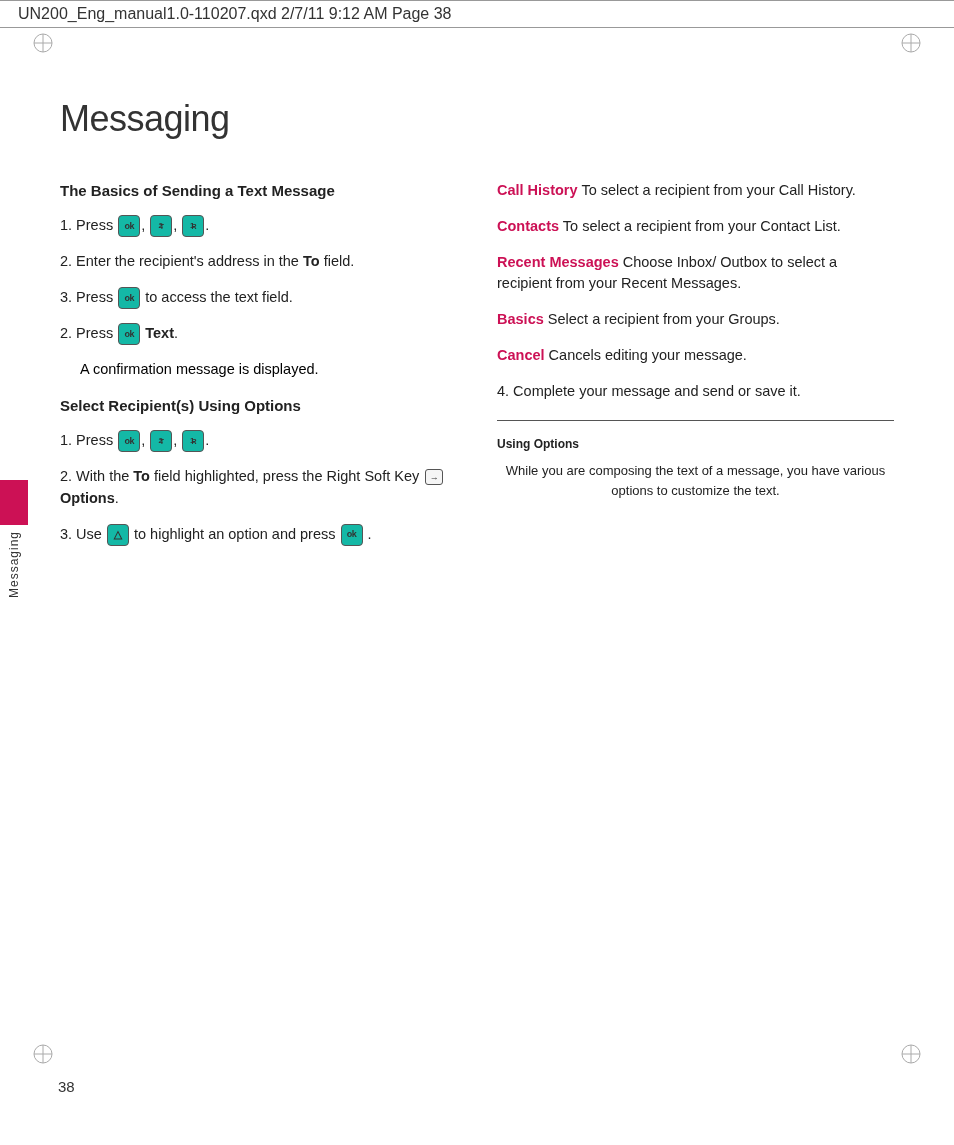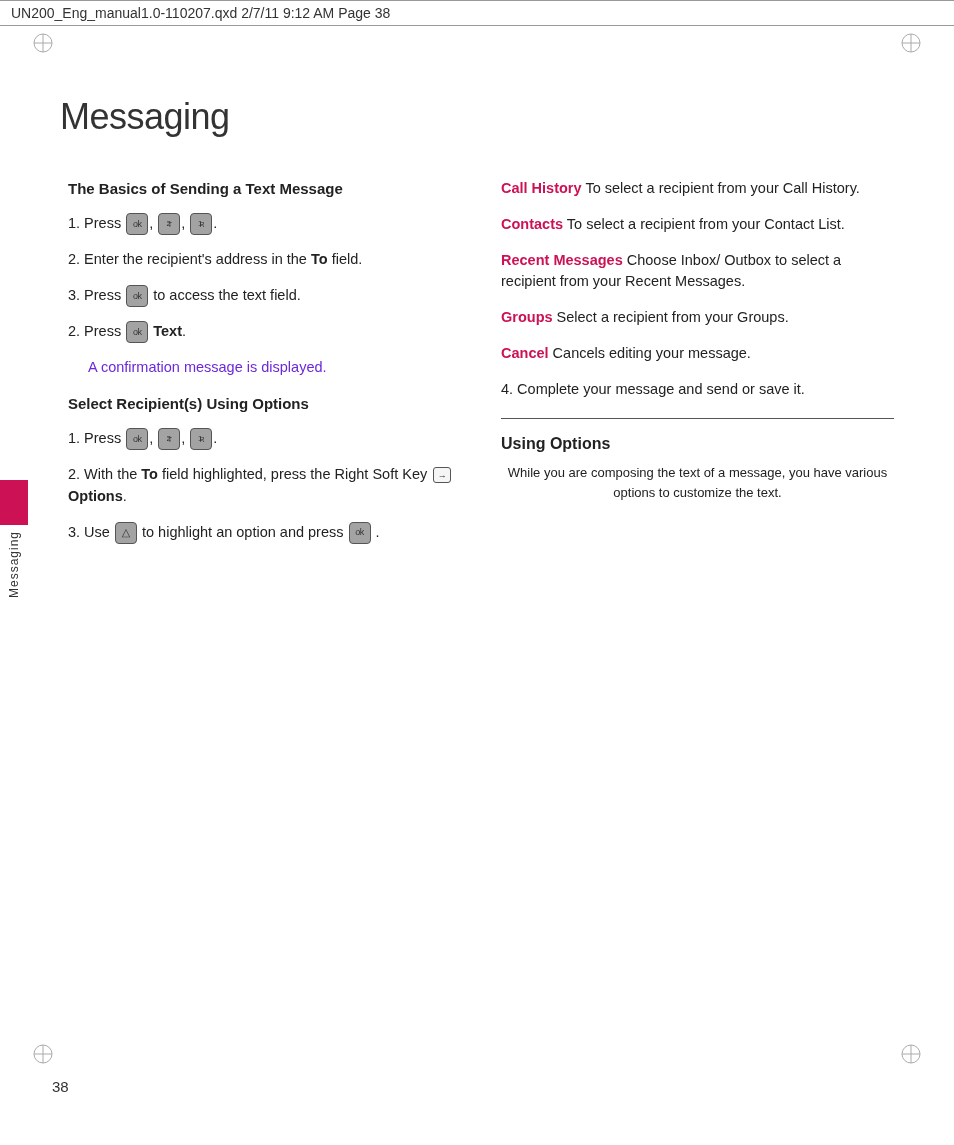--- a/index.html
+++ b/index.html
@@ -20,22 +20,22 @@
       background: #fff;
       position: relative;
       overflow: hidden;
     }
 
     
     .top-header {
       width: 100%;
       border-top: 1px solid #999;
       border-bottom: 1px solid #999;
-      padding: 4px 11px;
-      font-size: 14px;
+      padding: 4px 18px;
+      font-size: 16px;
       color: #333;
       display: flex;
       align-items: center;
       justify-content: space-between;
     }
 
     
     .reg-mark {
       position: absolute;
       width: 22px;
@@ -96,21 +96,20 @@
 
     
     .two-col {
       display: flex;
       gap: 40px;
     }
 
     .col-left {
       flex: 1;
       min-width: 0;
-      margin-left: 8px;
     }
 
     .col-right {
       flex: 1;
       min-width: 0;
     }
 
     
     .section-heading {
       font-size: 15px;
@@ -127,37 +126,37 @@
       line-height: 1.5;
       font-size: 14.5px;
     }
 
     .step-indent {
       margin-left: 20px;
       margin-top: 6px;
       margin-bottom: 14px;
       line-height: 1.5;
       font-size: 14.5px;
-      color: #6d28d9;
+      color: #000000;
     }
 
     
     .key-icon {
       display: inline-flex;
       align-items: center;
       justify-content: center;
       border: 1.5px solid #555;
       border-radius: 4px;
       width: 22px;
       height: 22px;
       font-size: 10px;
-      font-weight: normal;
+      font-weight: bold;
       vertical-align: middle;
       margin: 0 1px;
-      background: #a3a3a3;
+      background: #14b8a6;
       color: #333;
       line-height: 1;
     }
 
     .key-icon-ok {
       font-size: 9px;
       letter-spacing: -0.5px;
     }
 
     .key-icon-2 {
@@ -196,30 +195,30 @@
     .right-item {
       margin-bottom: 14px;
       line-height: 1.5;
       font-size: 14.5px;
     }
 
     
     .page-number {
       position: absolute;
       bottom: 50px;
-      left: 52px;
+      left: 58px;
       font-size: 15px;
       color: #333;
     }
 
     
     strong { font-weight: bold; }
 
     .sub-heading {
-      font-size: 16px;
+      font-size: 12px;
       font-weight: bold;
       color: #222;
       margin-bottom: 10px;
     }
 
     .normal-text {
       font-size: 13px;
       line-height: 1.5;
       color: #222;
       text-align: center;
@@ -354,21 +353,21 @@
           <span class="colored-heading color-pink">Contacts</span>
           <span>  To select a recipient from your Contact List.</span>
         </div>
 
         <div class="right-item">
           <span class="colored-heading color-pink">Recent Messages</span>
           <span> </span><span>Choose Inbox/ Outbox to select a recipient from your Recent Messages.</span>
         </div>
 
         <div class="right-item">
-          <span class="colored-heading color-pink">Groups</span>
+          <span class="colored-heading color-pink">Basics</span>
           <span> </span><span>Select a recipient from your Groups.</span>
         </div>
 
         <div class="right-item">
           <span class="colored-heading color-pink">Cancel</span>
           <span>  Cancels editing your message.</span>
         </div>
 
         <div class="right-item">
           <span>4. Complete your message and send or save it.</span>

